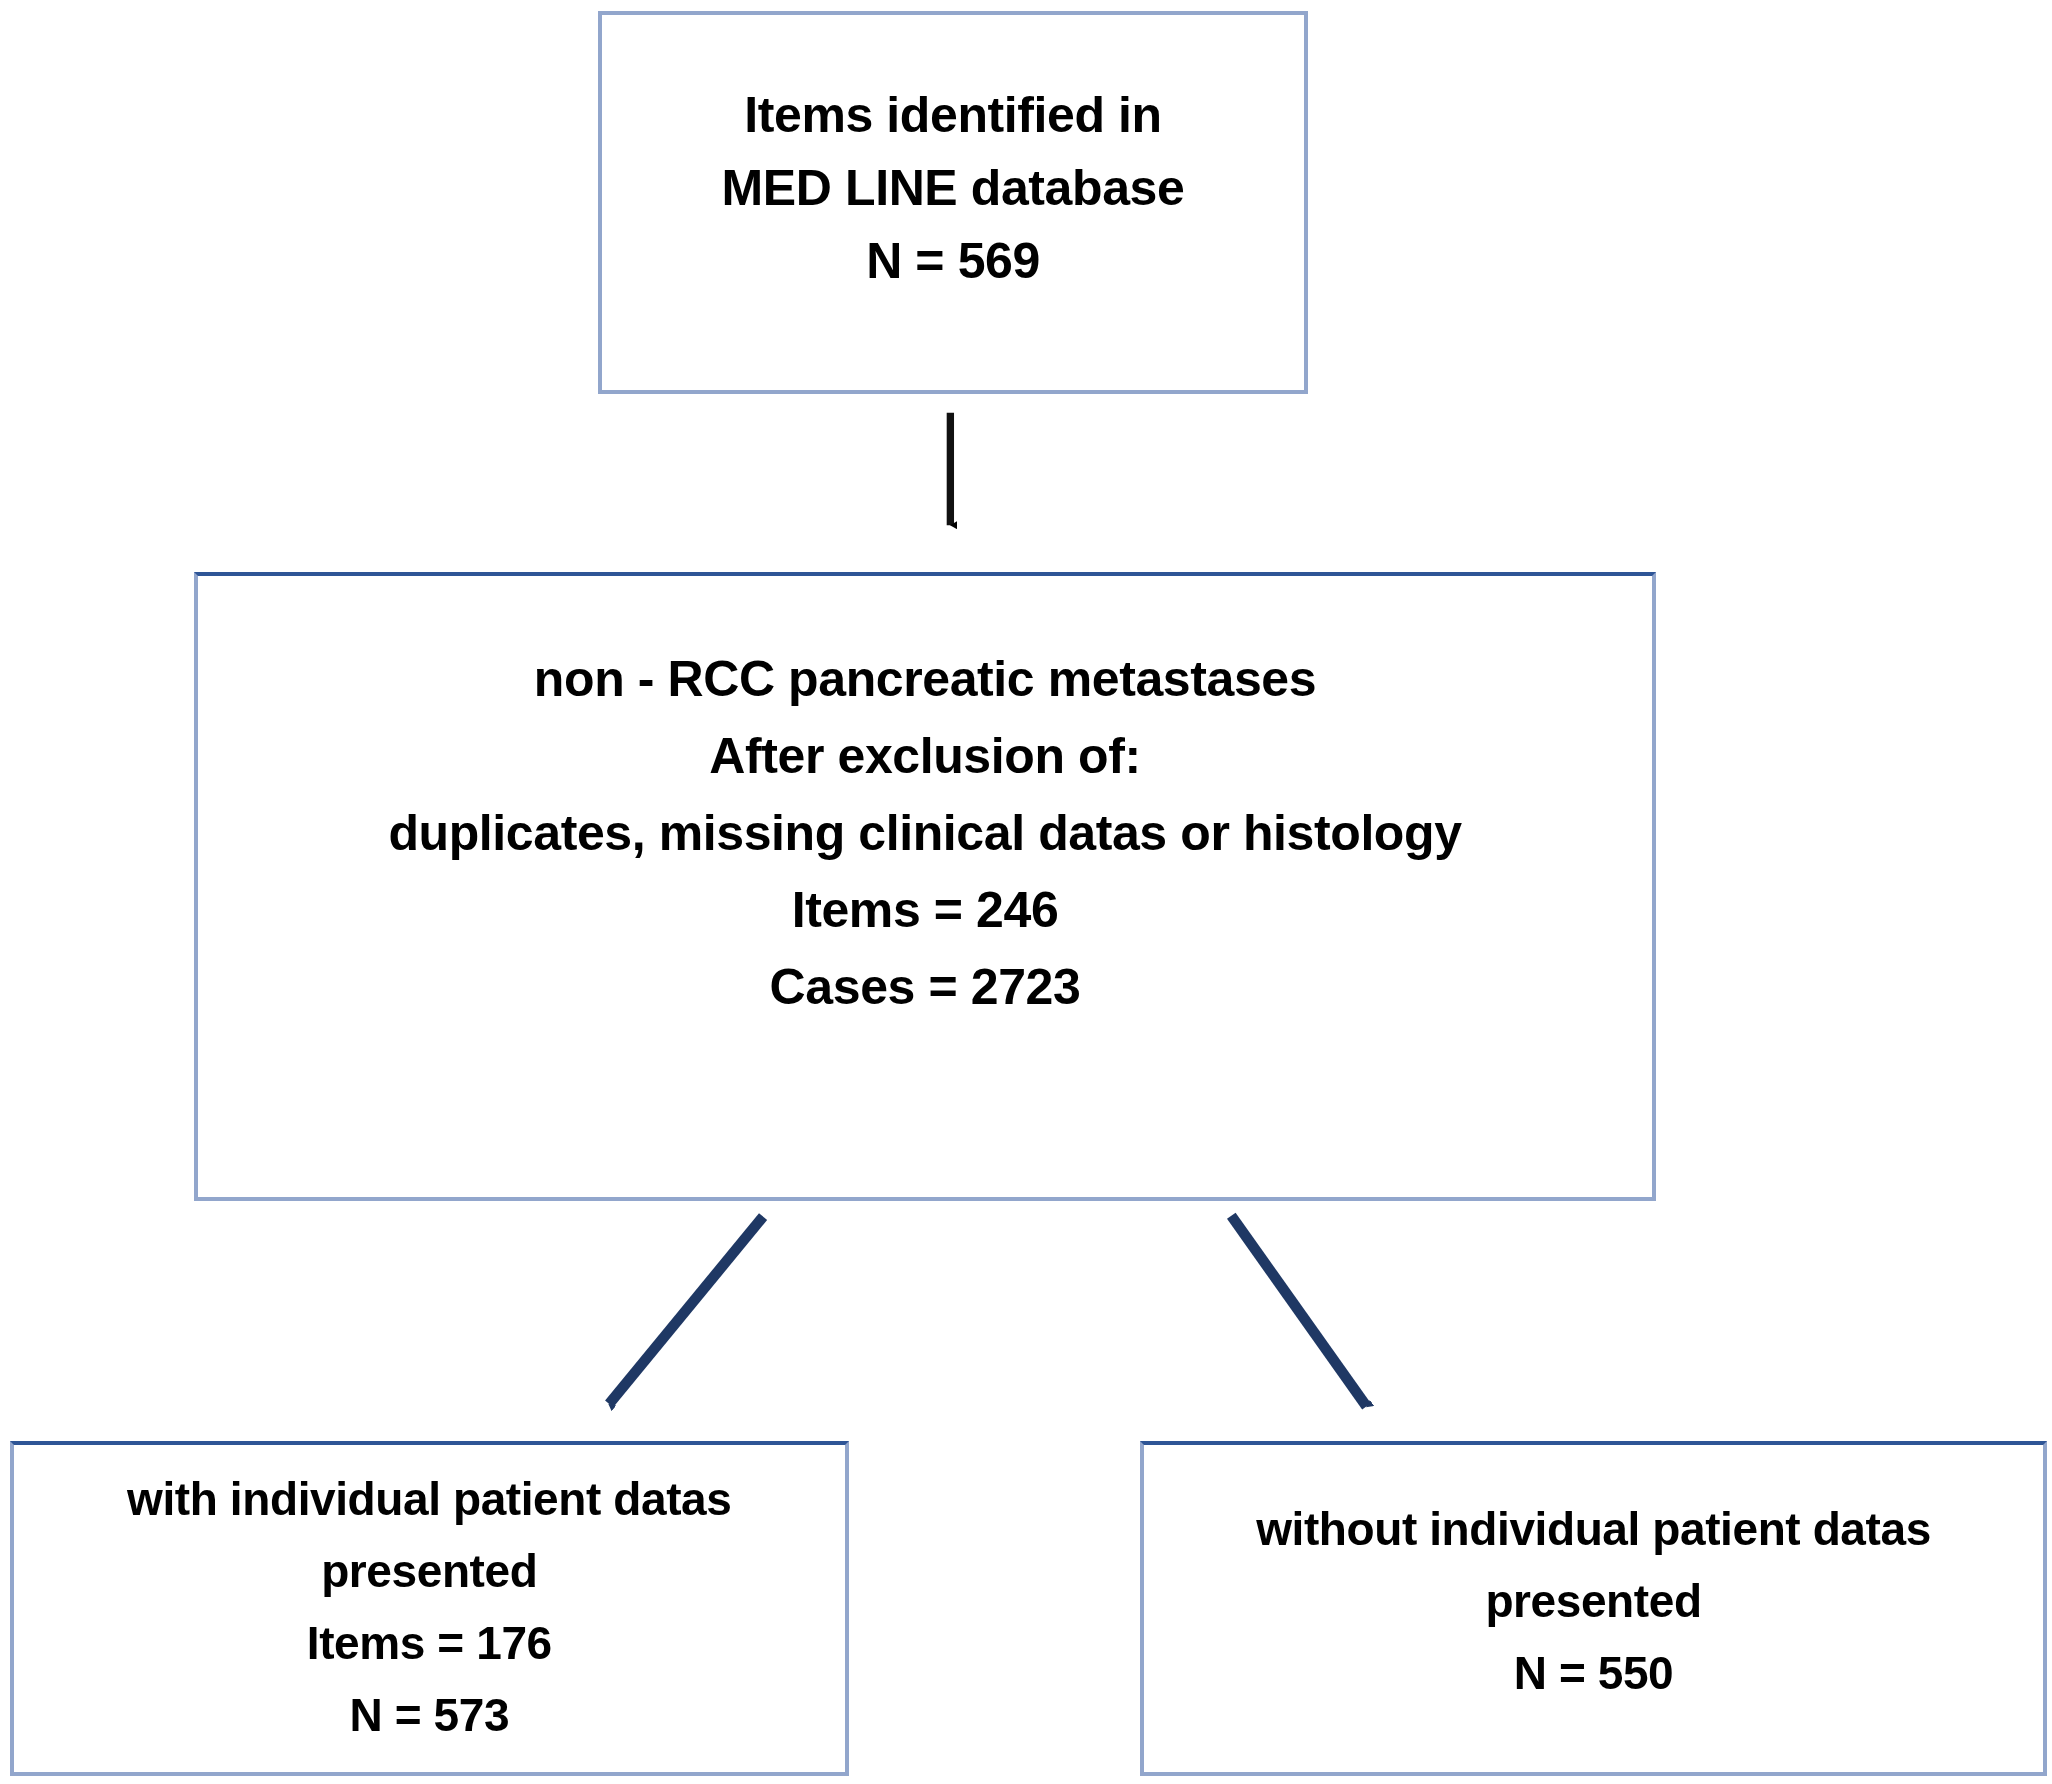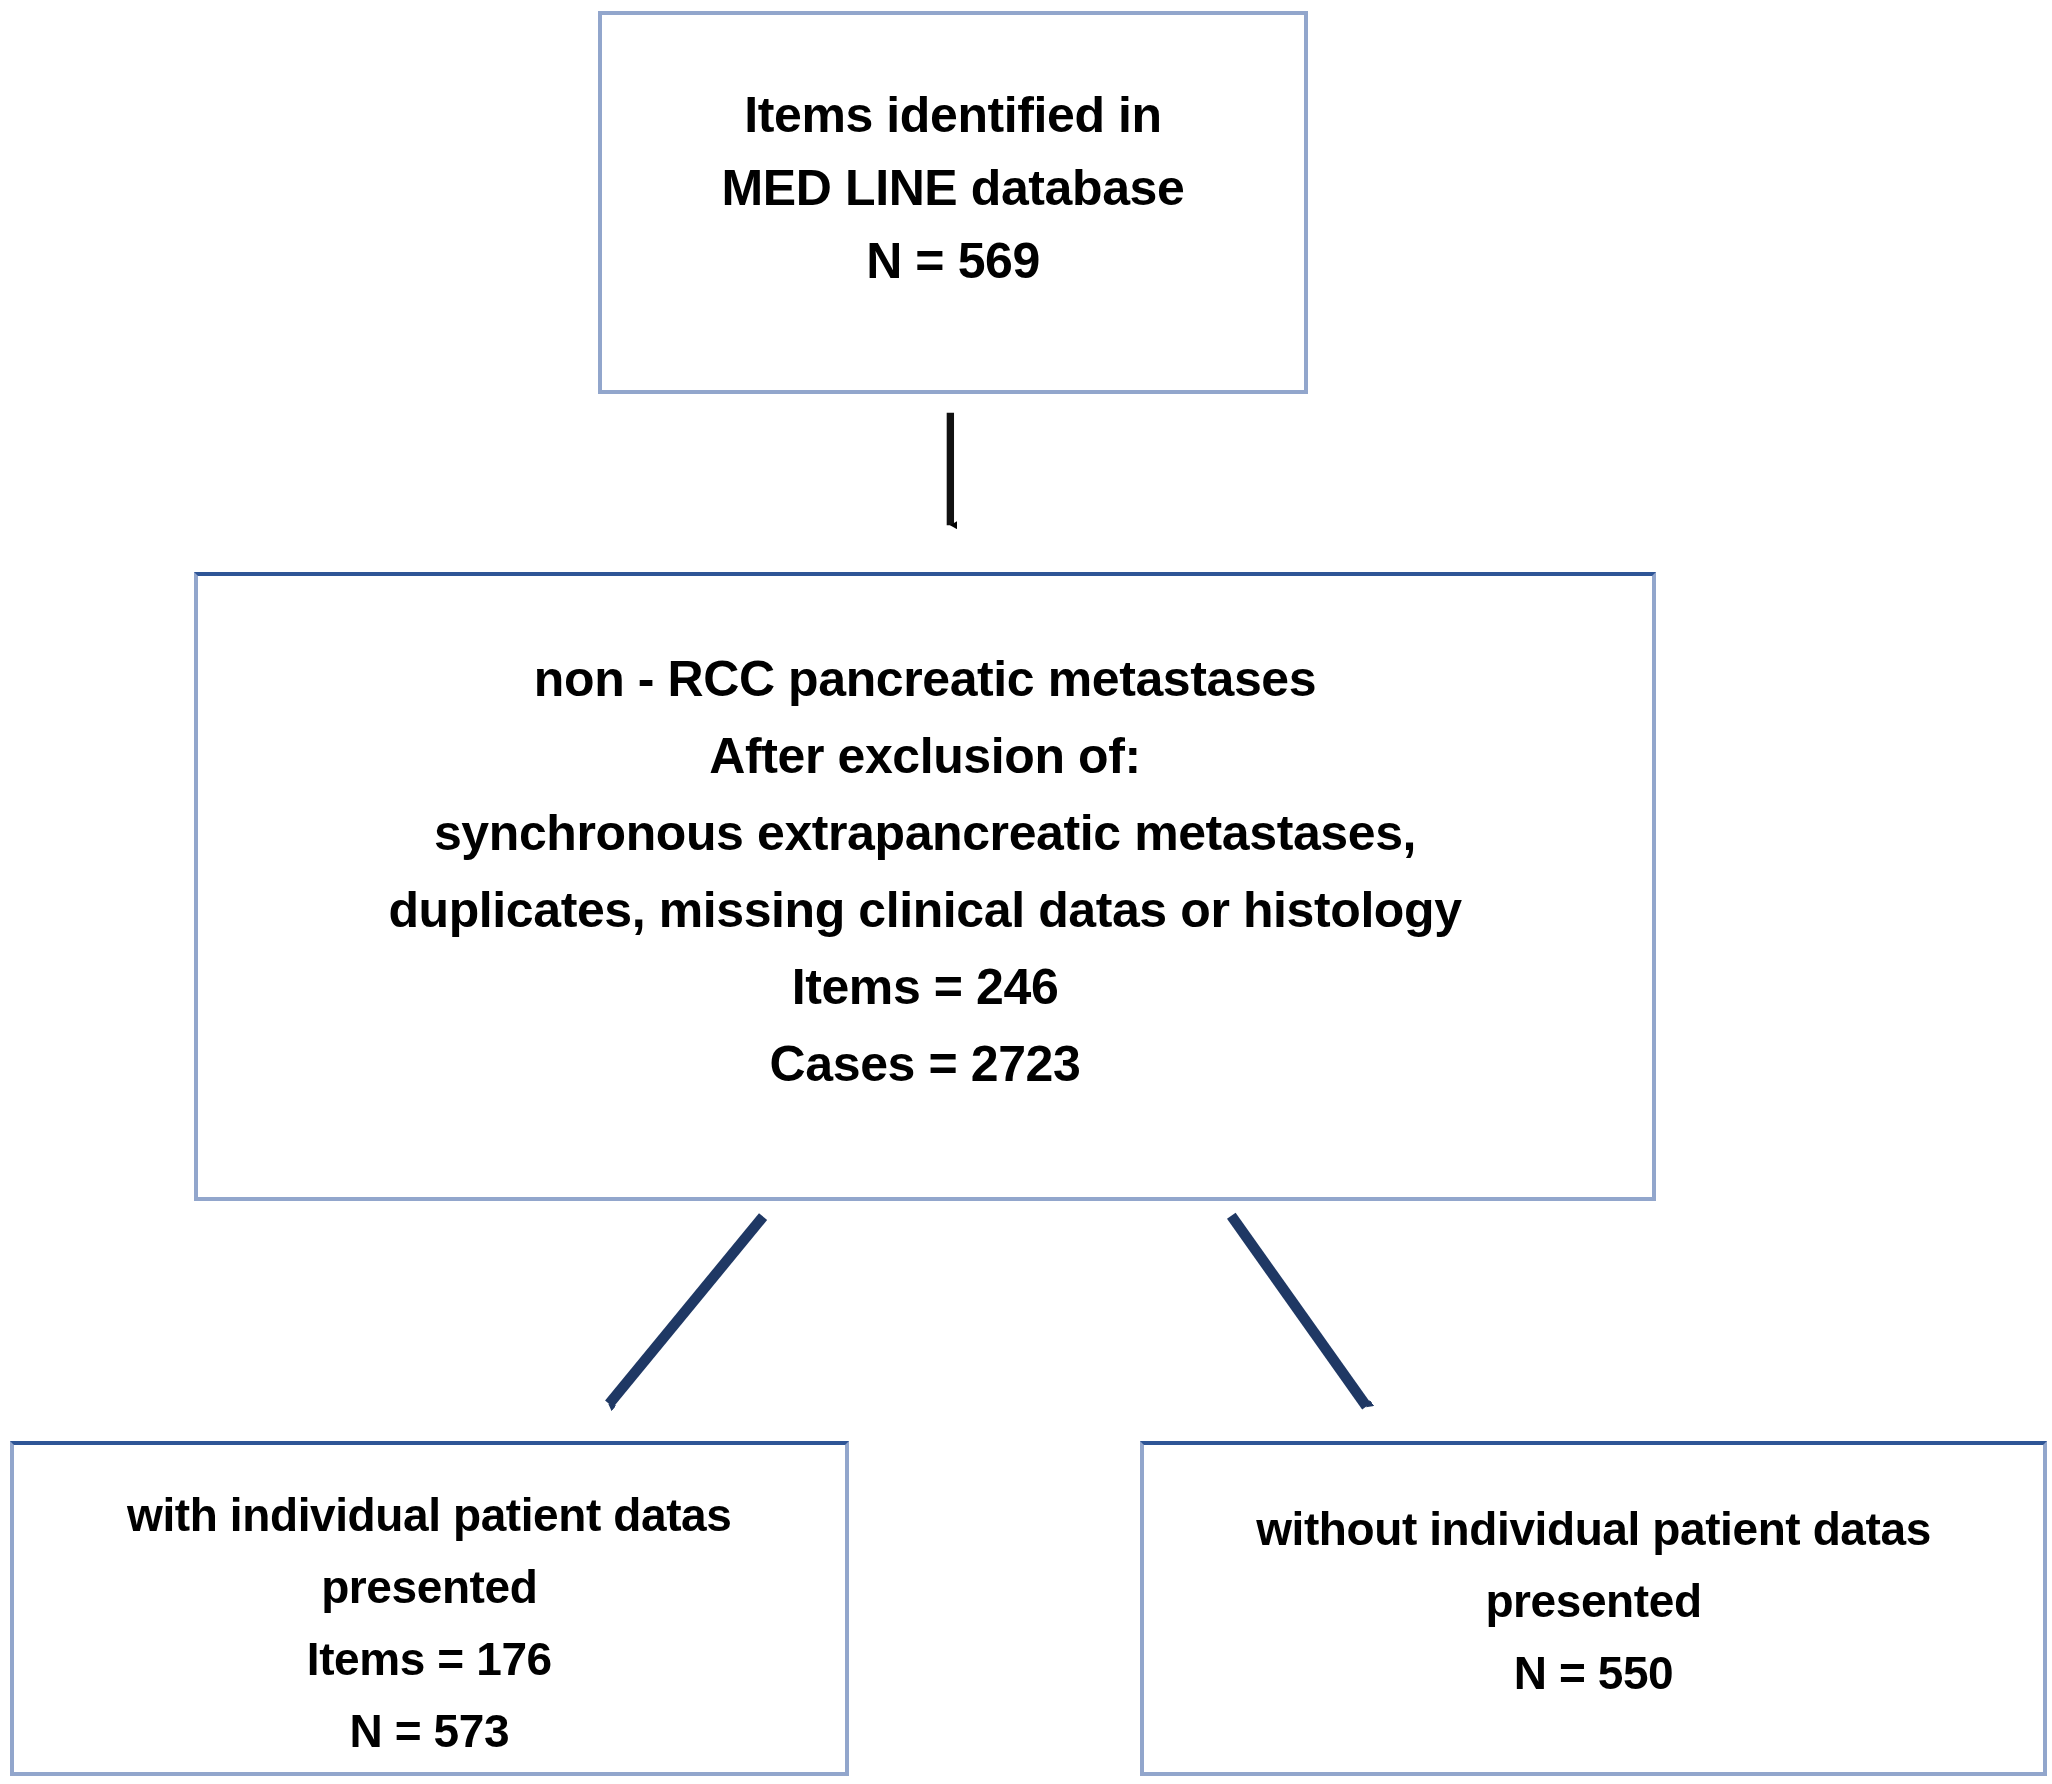--- a/index.html
+++ b/index.html
@@ -57,21 +57,21 @@
     width: 1462px;
     height: 629px;
     padding-top: 65px;
   }
 
   #box-with-ipd {
     left: 9.8px;
     top: 1441px;
     width: 839px;
     height: 335px;
-    padding-top: 34px;
+    padding-top: 18px;
   }
 
   #box-without-ipd {
     left: 1140px;
     top: 1441px;
     width: 907px;
     height: 335px;
     padding-top: 48px;
   }
 
@@ -145,21 +145,20 @@
 
   <div class="node-box" id="box-identified">
     <span class="node-line">Items identified in</span>
     <span class="node-line">MED LINE database</span>
     <span class="node-line">N = 569</span>
   </div>
 
   <div class="node-box" id="box-exclusion">
     <span class="node-line">non - RCC pancreatic metastases</span>
     <span class="node-line">After exclusion of:</span>
-    <span class="node-line">synchronous extrapancreatic metastases,</span>
     <span class="node-line">duplicates, missing clinical datas or histology</span>
     <span class="node-line">Items = 246</span>
     <span class="node-line">Cases = 2723</span>
   </div>
 
   <div class="node-box" id="box-with-ipd">
     <span class="node-line">with individual patient datas</span>
     <span class="node-line">presented</span>
     <span class="node-line">Items = 176</span>
     <span class="node-line">N = 573</span>

